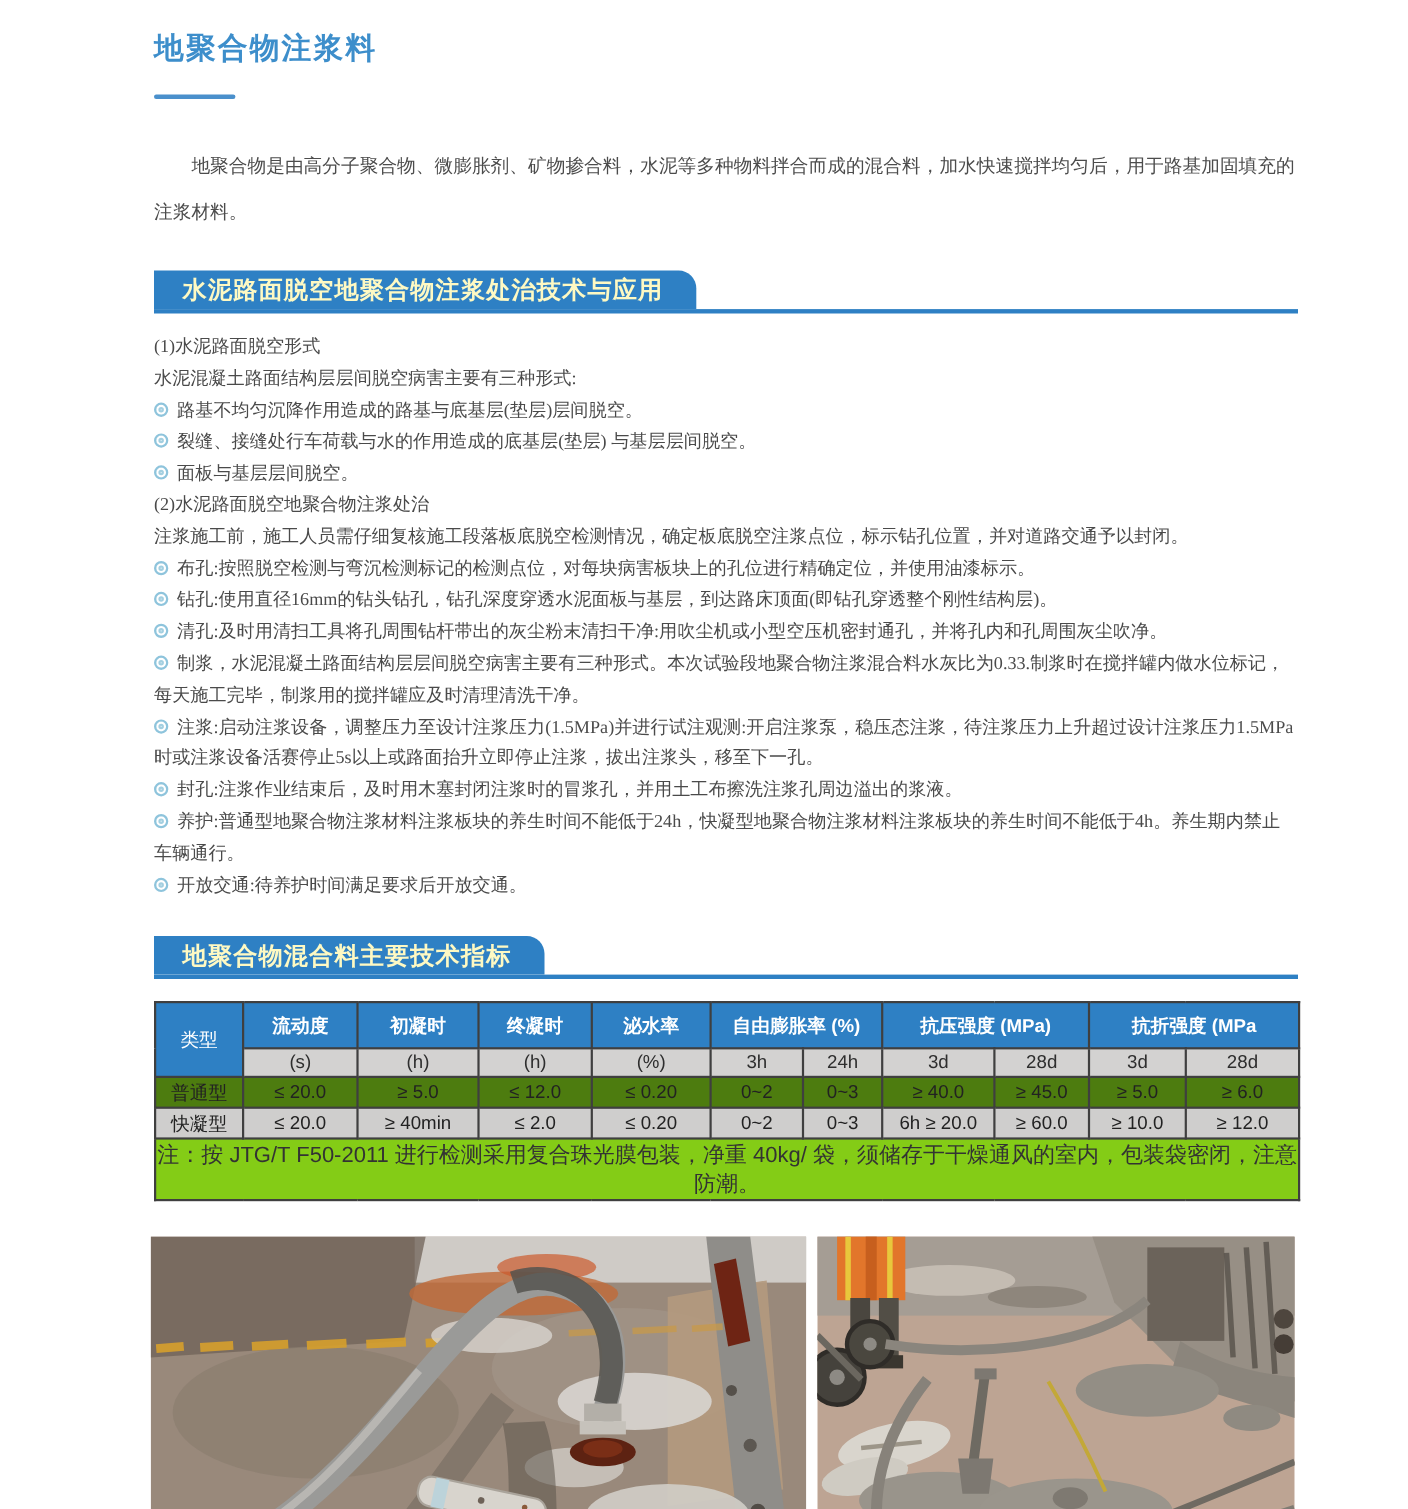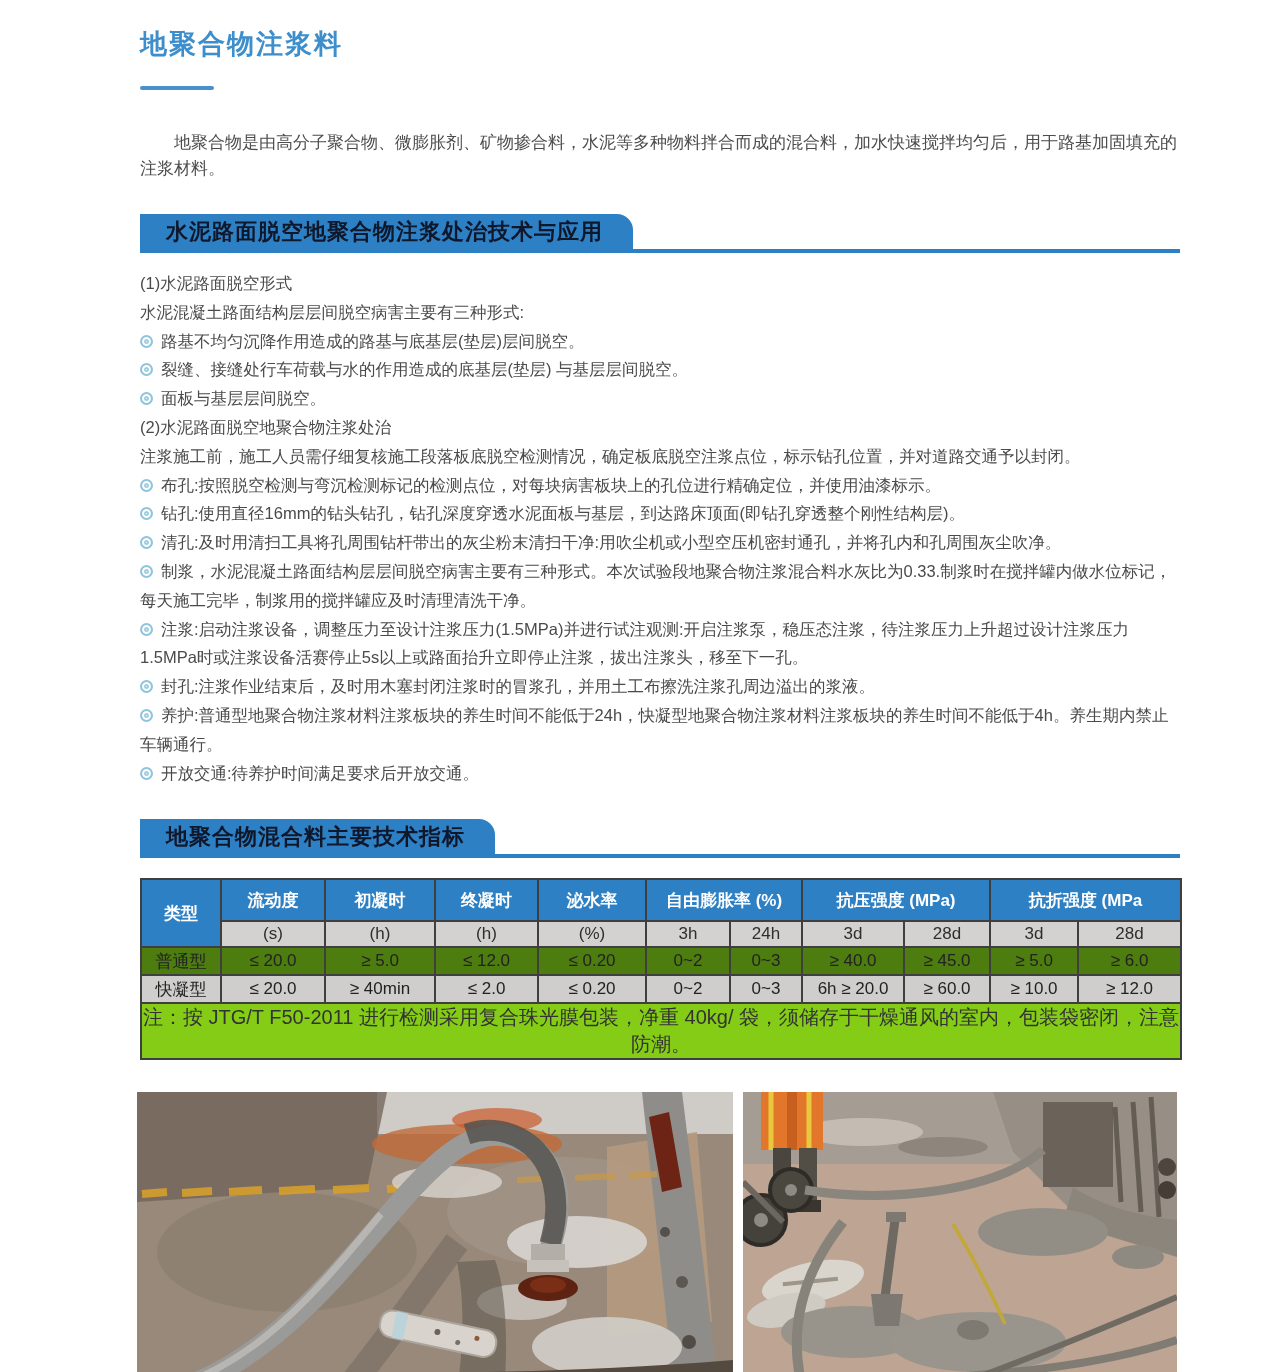--- a/index.html
+++ b/index.html
@@ -6,42 +6,42 @@
   html,body { margin:0; padding:0; }
   body {
     width:1280px; height:1372px; background:#ffffff; overflow:hidden;
     font-family:"Liberation Sans","DejaVu Sans",sans-serif; color:#474747;
   }
   .page { padding:10px 100px 0 140px; width:1280px; }
 
   .page-title { font-size:27px; font-weight:700; color:#3d8ecb; margin:16px 0 0; letter-spacing:2px; }
   .title-underline { width:74px; height:4px; background:#4a90cc; margin-top:24px; border-radius:2px; }
 
-  .intro { margin:40px 0 0; font-size:17px; line-height:26px; text-indent:2em; color:#4c4c4c; }
+  .intro { margin:40px 0 0; font-size:17px; line-height:42px; text-indent:2em; color:#4c4c4c; }
 
   .section-head { margin-top:32px; border-bottom:4px solid #2e80c4; line-height:0; }
   .banner {
-    display:inline-block; background:#2e80c4; color:#0f172a; font-size:22px; font-weight:700;
+    display:inline-block; background:#2e80c4; color:#fef9c3; font-size:22px; font-weight:700;
     line-height:33px; padding:1px 30px 1px 26px; border-radius:0 16px 0 0; letter-spacing:1px;
   }
 
-  .text-block { margin-top:16px; }
+  .text-block { margin-top:16px;font-family:Liberation Serif, serif; }
   .text-block p { margin:0; font-size:16.5px; line-height:28.8px; color:#4a4a4a; }
 
   .ring {
     display:inline-block; width:13px; height:13px; border-radius:50%;
     border:2px solid #8ec4dc; background:#f2f8fb;
     box-shadow: inset 0 0 0 2px #ffffff, inset 0 0 0 4px #a3cfe0;
     vertical-align:-1px; margin-right:8px;
   }
 
   table.spec-table { border-collapse:collapse; table-layout:fixed; width:1040px; margin-top:20px; font-size:17px; }
   .spec-table td, .spec-table th { border:2px solid #3f3f3f; text-align:center; padding:0; font-weight:400; }
   .spec-table .th-blue { background:#2e80c4; color:#ffffff; font-weight:600; height:42px; }
-  .spec-table .corner { background:#2e80c4; color:#ffffff; font-weight:700; }
+  .spec-table .corner { background:#2e80c4; color:#ffffff; font-weight:400; }
   .spec-table .row-units td { background:#d3d2d1; color:#2e2e2e; height:26px; }
   .spec-table .row-normal td { background:#4d7c0f; color:#222222; height:28px; }
   .spec-table .row-fast td { background:#cfcecd; color:#222222; height:28px; }
   .spec-table .row-note td { background:#84cc16; color:#333333; height:33px; font-size:20px; }
 
   .photos { display:flex; gap:10px; margin-top:32px; margin-left:-3px; }
   .photo { display:block; }
 </style>
 </head>
 <body>

